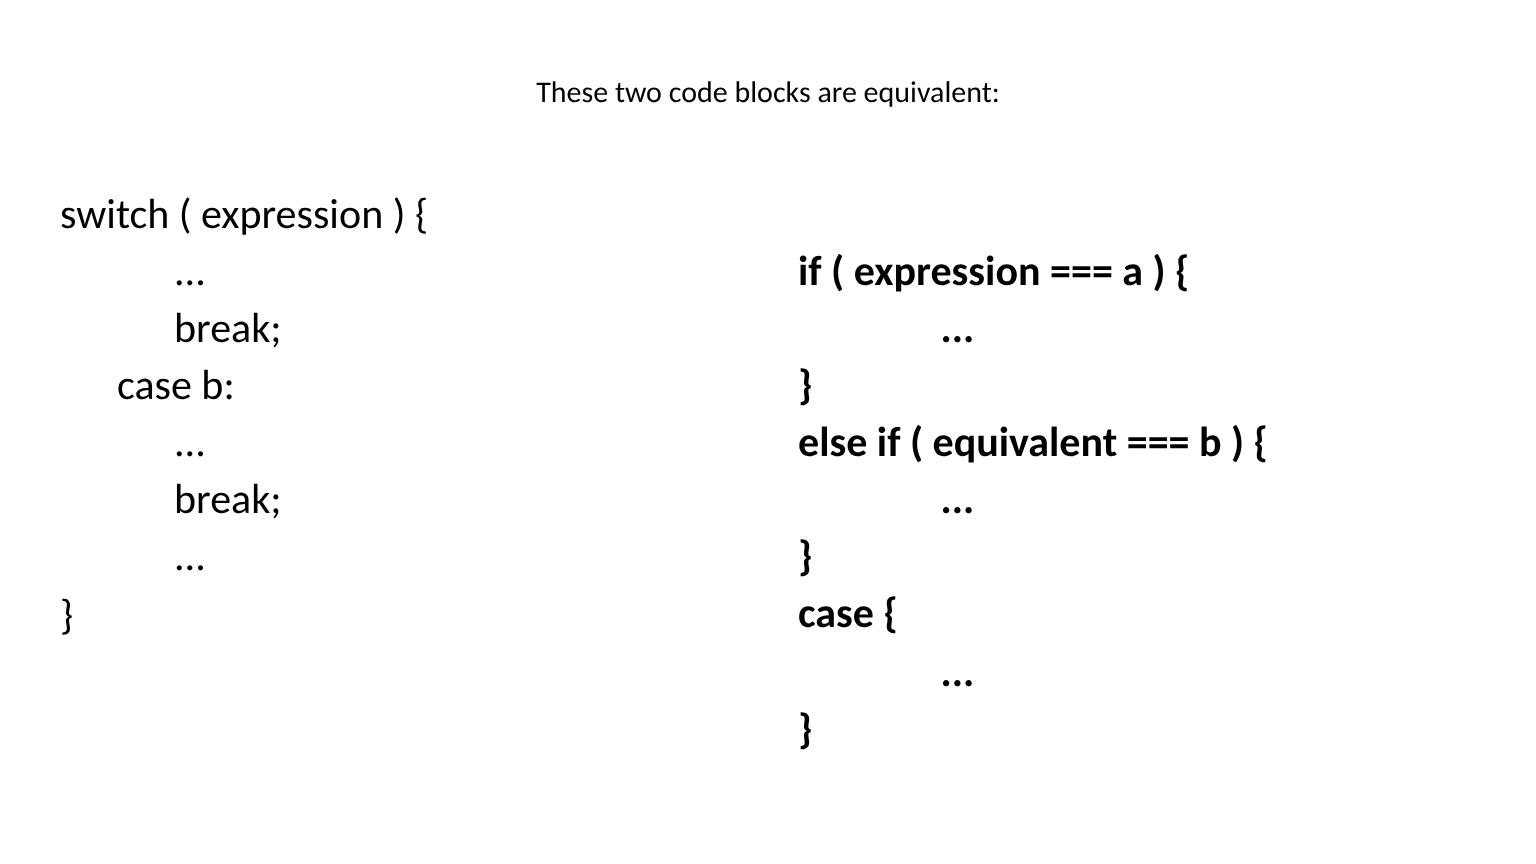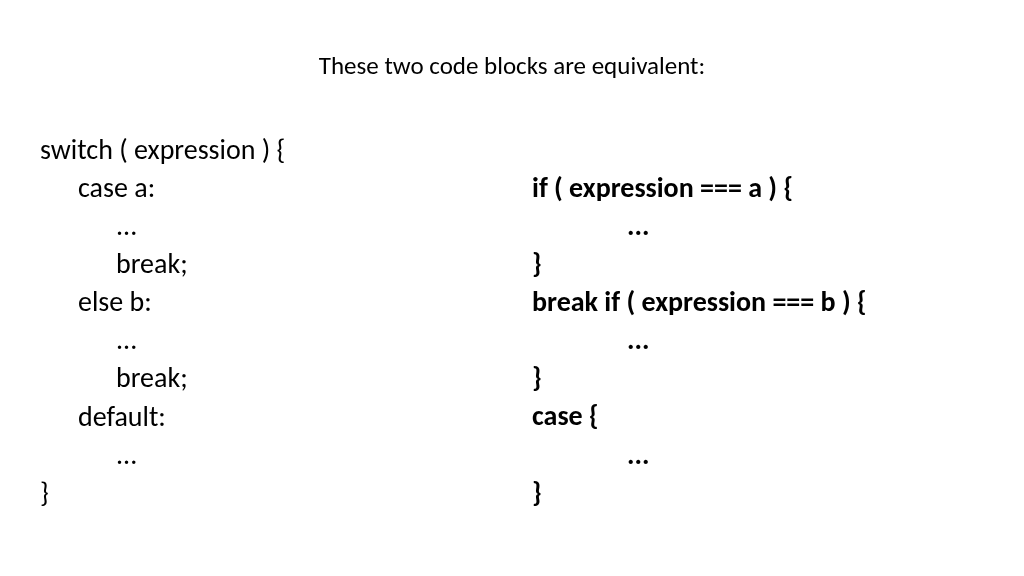--- a/index.html
+++ b/index.html
@@ -10,21 +10,21 @@
     body {
       width: 1024px;
       height: 576px;
       background: white;
       font-family: Calibri, 'Segoe UI', Arial, sans-serif;
       color: black;
       padding: 50px 40px;
     }
     .title {
       text-align: center;
-      font-size: 25px;
+      font-size: 20px;
       margin-bottom: 50px;
     }
     .columns {
       display: flex;
       gap: 40px;
     }
     .col {
       flex: 1;
     }
     .col-left {
@@ -50,34 +50,32 @@
     }
   </style>
 </head>
 <body>
 
 <div class="title">These two code blocks are equivalent:</div>
 
 <div class="columns">
   <div class="col col-left">
     <div class="code-line">switch ( expression ) {</div>
-    <div class="code-line indent-1">case a:</div>
     <div class="code-line indent-2">...</div>
     <div class="code-line indent-2">break;</div>
-    <div class="code-line indent-1">else b:</div>
+    <div class="code-line indent-1">case b:</div>
     <div class="code-line indent-2">...</div>
     <div class="code-line indent-2">break;</div>
-    <div class="code-line indent-1">default:</div>
     <div class="code-line indent-2">...</div>
     <div class="code-line">}</div>
   </div>
   <div class="col col-right">
     <div class="code-line">if ( expression === a ) {</div>
     <div class="code-line indent-large">...</div>
     <div class="code-line">}</div>
-    <div class="code-line">break if ( expression === b ) {</div>
+    <div class="code-line">else if ( equivalent === b ) {</div>
     <div class="code-line indent-large">...</div>
     <div class="code-line">}</div>
     <div class="code-line">case {</div>
     <div class="code-line indent-large">...</div>
     <div class="code-line">}</div>
   </div>
 </div>
 
 </body></html>

